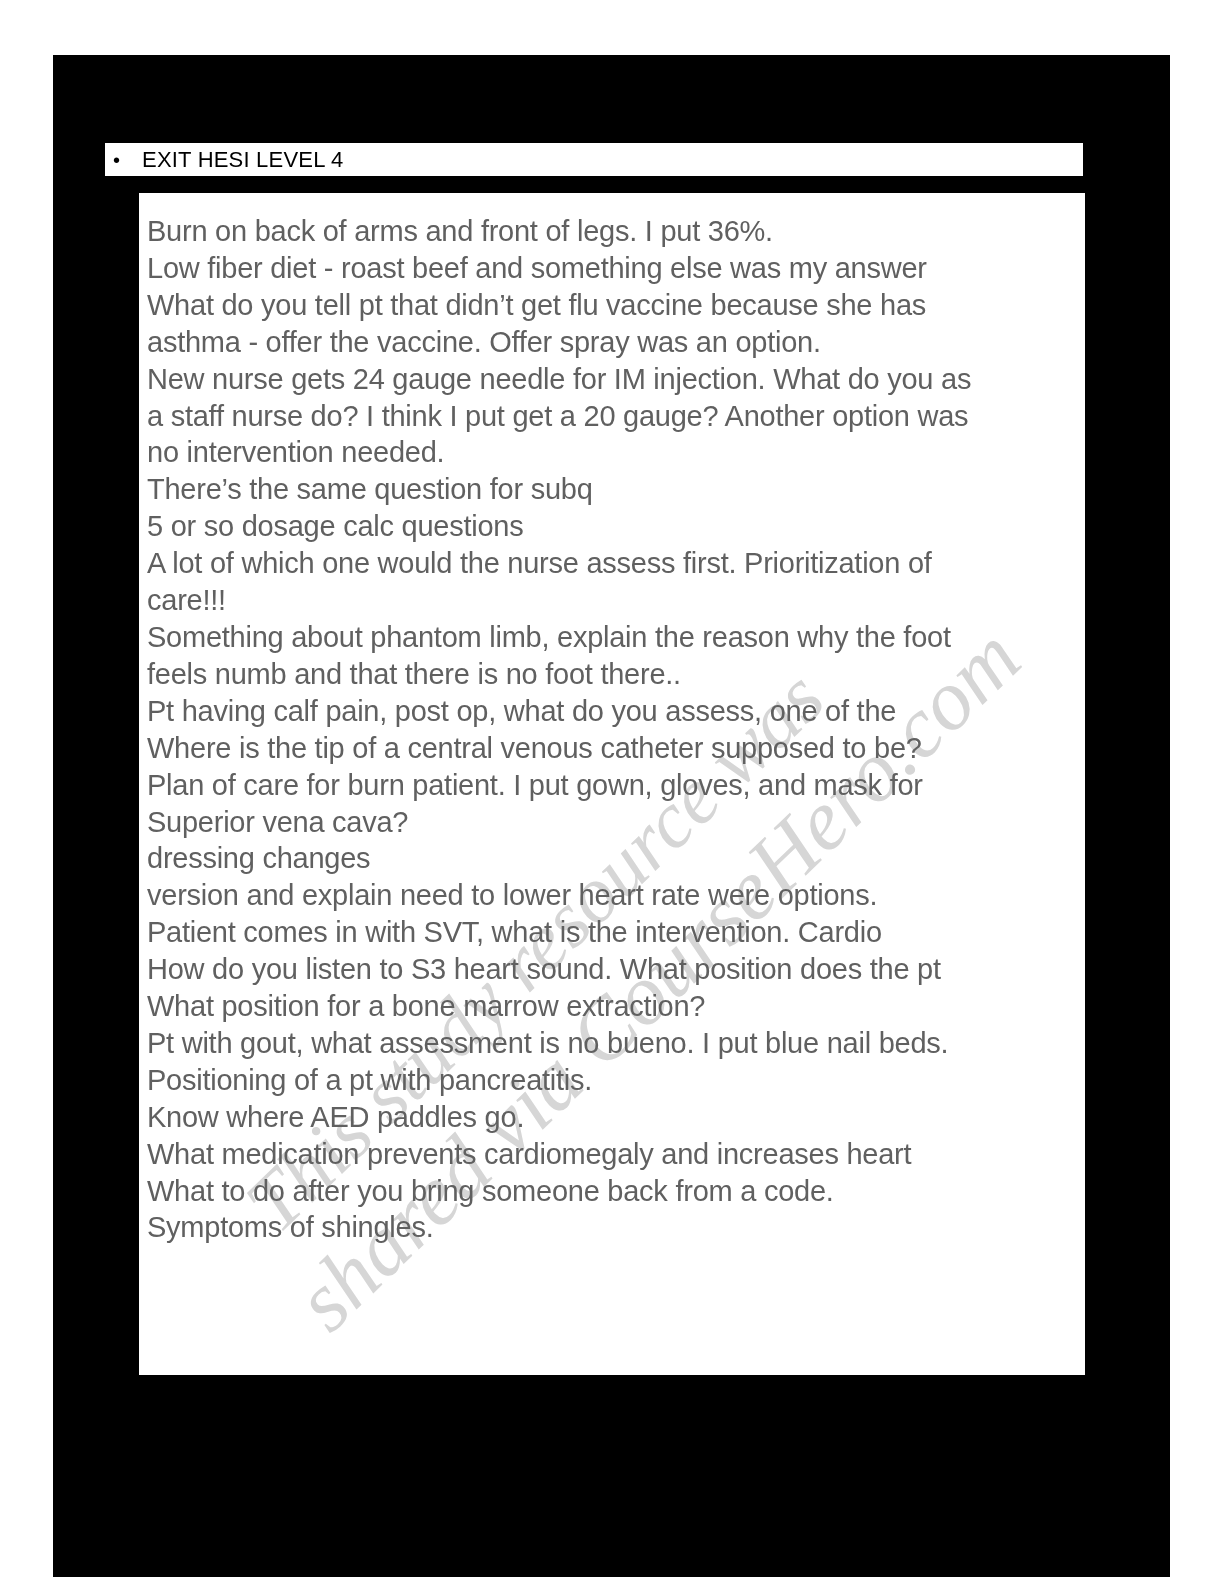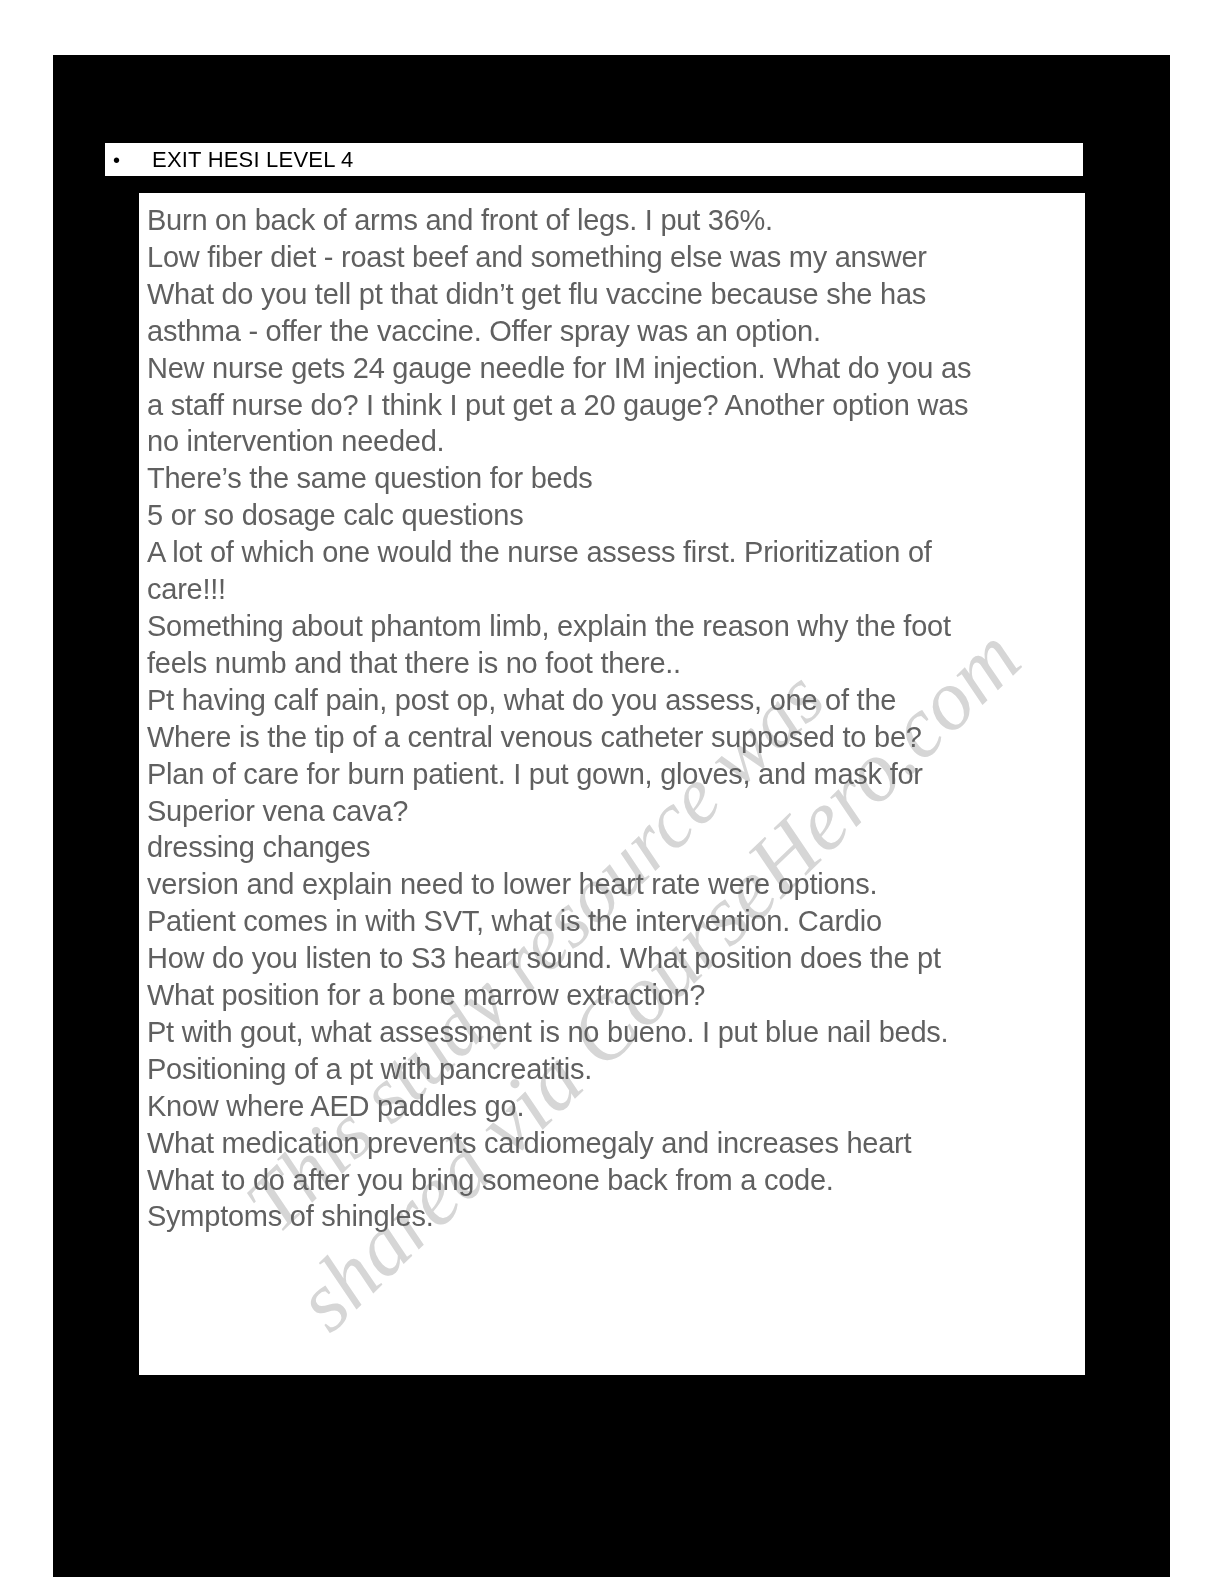--- a/index.html
+++ b/index.html
@@ -34,40 +34,40 @@
     align-items: center;
     box-sizing: border-box;
     padding-left: 8px;
   }
   .bullet {
     font-size: 20px;
     line-height: 1;
     color: #000000;
   }
   .band-title {
-    margin-left: 32px;
+    margin-left: 22px;
     font-size: 22px;
     color: #000000;
     letter-spacing: 0.2px;
     white-space: nowrap;
     text-align: right;
   }
   .text-box {
     position: absolute;
     left: 86px;
     top: 138px;
     width: 946px;
     height: 1182px;
     background: #ffffff;
     overflow: hidden;
   }
   .lines {
     position: relative;
     z-index: 1;
-    padding: 9px 0 0 8px;
+    padding: 20px 0 0 8px;
   }
   .line {
     font-size: 29px;
     line-height: 36.9px;
     letter-spacing: -0.25px;
     color: #606060;
     white-space: nowrap;
   }
   .watermark {
     position: absolute;
@@ -108,21 +108,21 @@
       <div class="watermark wm1">This study resource was</div>
       <div class="watermark wm2">shared via CourseHero.com</div>
       <div class="lines">
           <div class="line">Burn on back of arms and front of legs. I put 36%.</div>
           <div class="line">Low fiber diet - roast beef and something else was my answer</div>
           <div class="line">What do you tell pt that didn’t get flu vaccine because she has</div>
           <div class="line">asthma - offer the vaccine. Offer spray was an option.</div>
           <div class="line">New nurse gets 24 gauge needle for IM injection. What do you as</div>
           <div class="line">a staff nurse do? I think I put get a 20 gauge? Another option was</div>
           <div class="line">no intervention needed.</div>
-          <div class="line">There’s the same question for beds</div>
+          <div class="line">There’s the same question for subq</div>
           <div class="line">5 or so dosage calc questions</div>
           <div class="line">A lot of which one would the nurse assess first. Prioritization of</div>
           <div class="line">care!!!</div>
           <div class="line">Something about phantom limb, explain the reason why the foot</div>
           <div class="line">feels numb and that there is no foot there..</div>
           <div class="line">Pt having calf pain, post op, what do you assess, one of the</div>
           <div class="line">Where is the tip of a central venous catheter supposed to be?</div>
           <div class="line">Plan of care for burn patient. I put gown, gloves, and mask for</div>
           <div class="line">Superior vena cava?</div>
           <div class="line">dressing changes</div>

